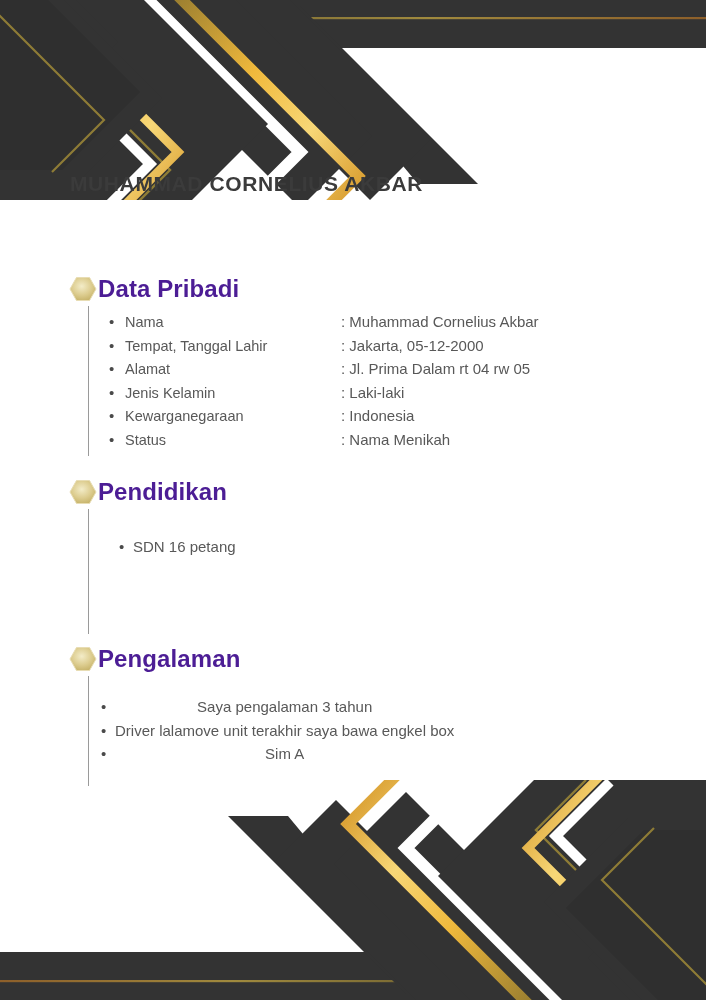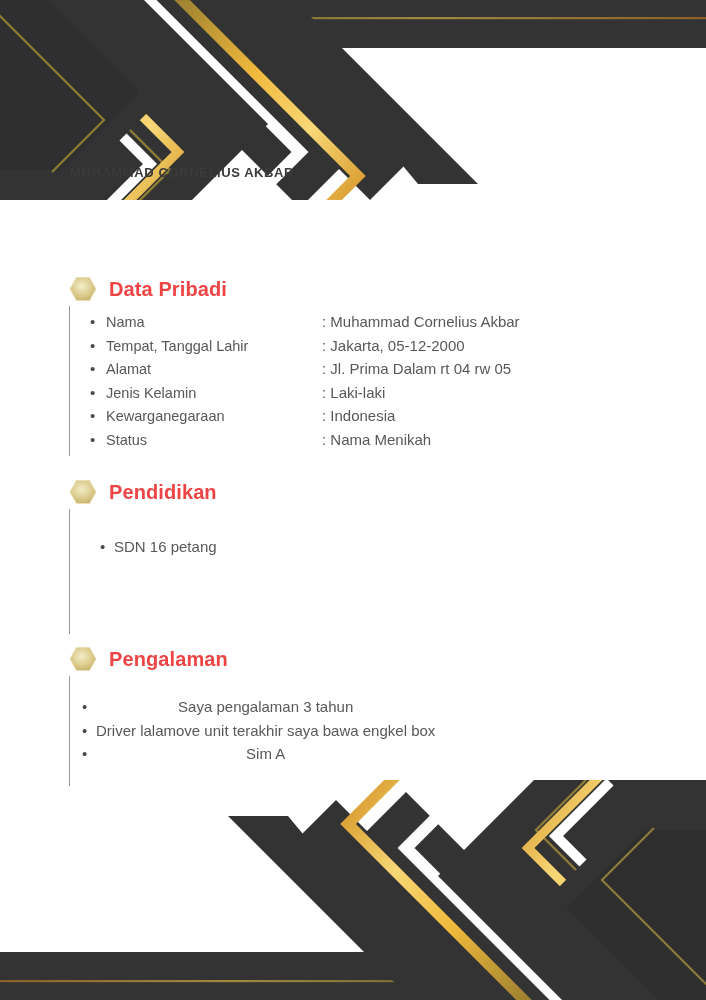--- a/index.html
+++ b/index.html
@@ -21,22 +21,22 @@
   .deco {
     position: absolute;
     pointer-events: none;
   }
   .deco svg { display: block; }
 
   
   #person-name {
     position: absolute;
     left: 70px;
-    top: 165px;
-    font-size: 13px;
+    top: 172px;
+    font-size: 21px;
     font-weight: 700;
     letter-spacing: 0.6px;
     color: #3b3b3b;
     white-space: nowrap;
   }
 
   
   .section {
     position: absolute;
     left: 68px;
@@ -48,30 +48,29 @@
     height: 34px;
   }
   .hex {
     position: relative;
     width: 30px;
     height: 30px;
     flex: 0 0 30px;
   }
   .hex svg { display: block; }
   .sec-title {
-    margin-left: 11px;
-    font-size: 20px;
+    font-size: 24px;
     font-weight: 700;
-    color: #ef4444;
+    color: #4c1d95;
     letter-spacing: 0.1px;
     white-space: nowrap;
   }
   .sec-body {
     position: relative;
-    margin-left: 1px;
+    margin-left: 20px;
     border-left: 1.6px solid #9a9a9a;
     padding-left: 0px;
   }
 
   
   .pd-rows {
     padding-top: 7px;
     padding-left: 18px;
   }
   .pd-row {

